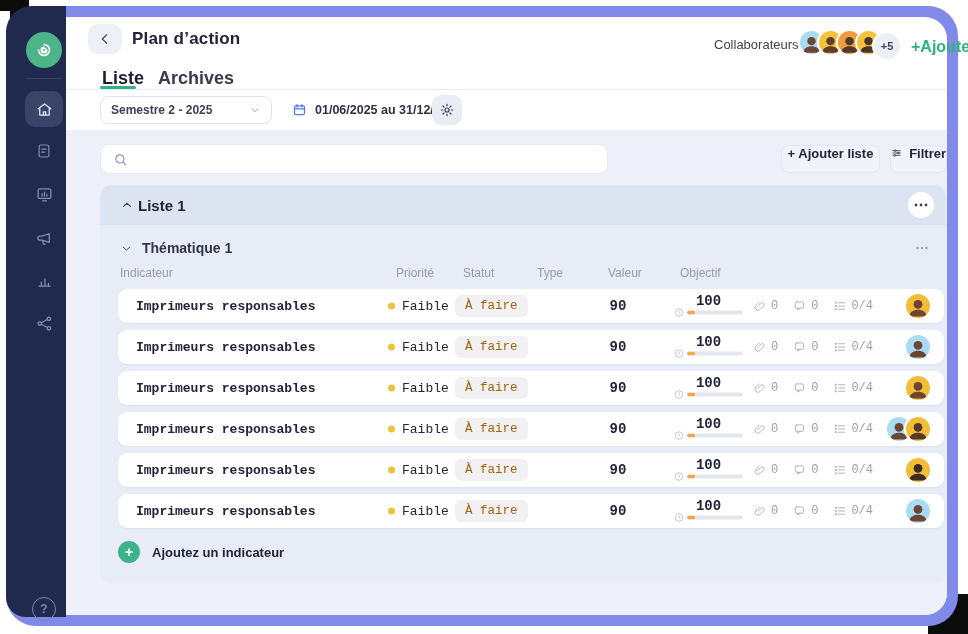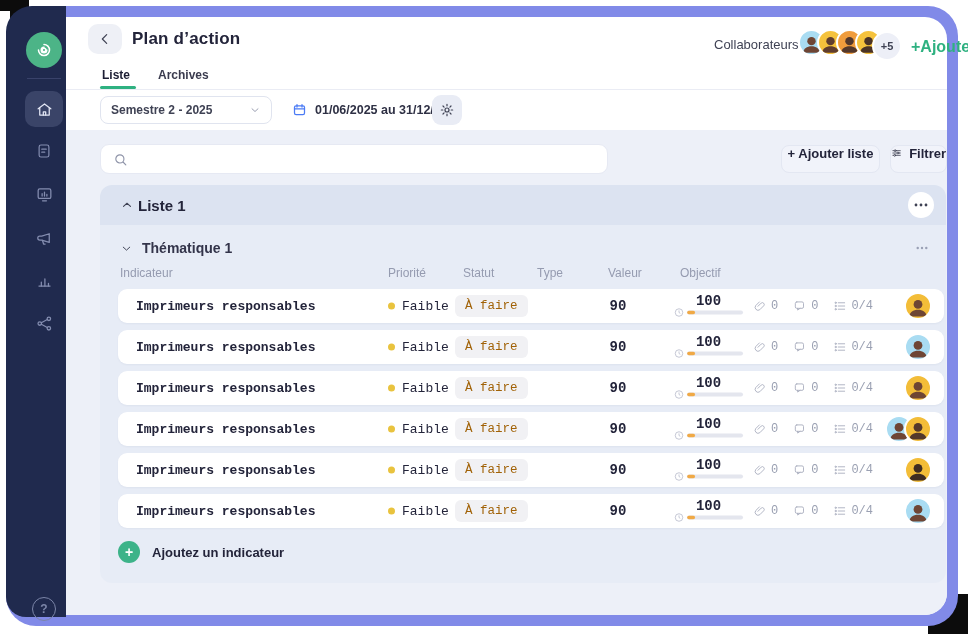--- a/index.html
+++ b/index.html
@@ -30,21 +30,21 @@
   #back-btn{position:absolute;left:88px;top:24px;width:34px;height:30px;background:#eef0f6;border-radius:10px;display:flex;align-items:center;justify-content:center;}
   #page-title{position:absolute;left:132px;top:29px;font-size:17px;font-weight:700;color:#23243a;letter-spacing:.2px;}
   #collab-label{position:absolute;left:714px;top:37px;font-size:13px;color:#3f4254;}
   #collab-stack{position:absolute;left:798px;top:29px;display:flex;}
   #collab-stack .avatar{margin-left:-8px;border:2px solid #fff;}
   #collab-stack .avatar:first-child{margin-left:0;}
   #collab-plus{position:absolute;left:872px;top:31px;width:26px;height:26px;border-radius:50%;background:#edeff7;border:2px solid #fff;color:#3f4254;font-size:11px;font-weight:700;display:flex;align-items:center;justify-content:center;}
   #collab-add{position:absolute;left:911px;top:38px;font-size:16px;font-weight:600;color:#2fb181;}
 
   
-  .tab{position:absolute;top:68px;font-size:12px;font-weight:600;color:#3a3b4e;}
+  .tab{position:absolute;top:68px;font-size:18px;font-weight:600;color:#3a3b4e;}
   #tab-liste{left:102px;color:#1c1d33;}
   #tab-archives{left:158px;}
   #tab-underline{position:absolute;left:100px;top:86px;width:36px;height:3px;background:#2fb181;border-radius:2px;}
   #tabs-divider{position:absolute;left:66px;top:89px;width:881px;height:1px;background:#eaecf4;}
 
   
   #period-select{position:absolute;left:100px;top:96px;width:172px;height:28px;background:#fff;border:1px solid #e0e4ef;border-radius:8px;display:flex;align-items:center;padding:0 10px;box-sizing:border-box;justify-content:space-between;}
   #period-select span{font-size:12px;font-weight:600;color:#3f4254;}
   #date-range{position:absolute;left:292px;top:102px;display:flex;align-items:center;gap:8px;}
   #date-range span{font-size:12.5px;font-weight:600;color:#2e3044;}
@@ -274,21 +274,21 @@
         <div id="theme-menu">
           <svg width="12" height="4" viewBox="0 0 14 4" fill="#9aa0b5">
               <circle cx="2" cy="2" r="1.4"></circle>
               <circle cx="7" cy="2" r="1.4"></circle>
               <circle cx="12" cy="2" r="1.4"></circle>
             </svg>
         </div>
       </div>
       <div id="col-headers">
         <span class="colh" style="left:20px">Indicateur</span>
-        <span class="colh" style="left:288px">Priorité</span>
+        <span class="colh" style="left:296px">Priorité</span>
         <span class="colh" style="left:363px">Statut</span>
         <span class="colh" style="left:437px">Type</span>
         <span class="colh" style="left:508px">Valeur</span>
         <span class="colh" style="left:580px">Objectif</span>
       </div>
       <div id="rows-wrap">
   <div class="row-card">
     <span class="cell c-name">Imprimeurs responsables</span>
     <span class="cell c-prio">
       <span class="p-dot"></span>

